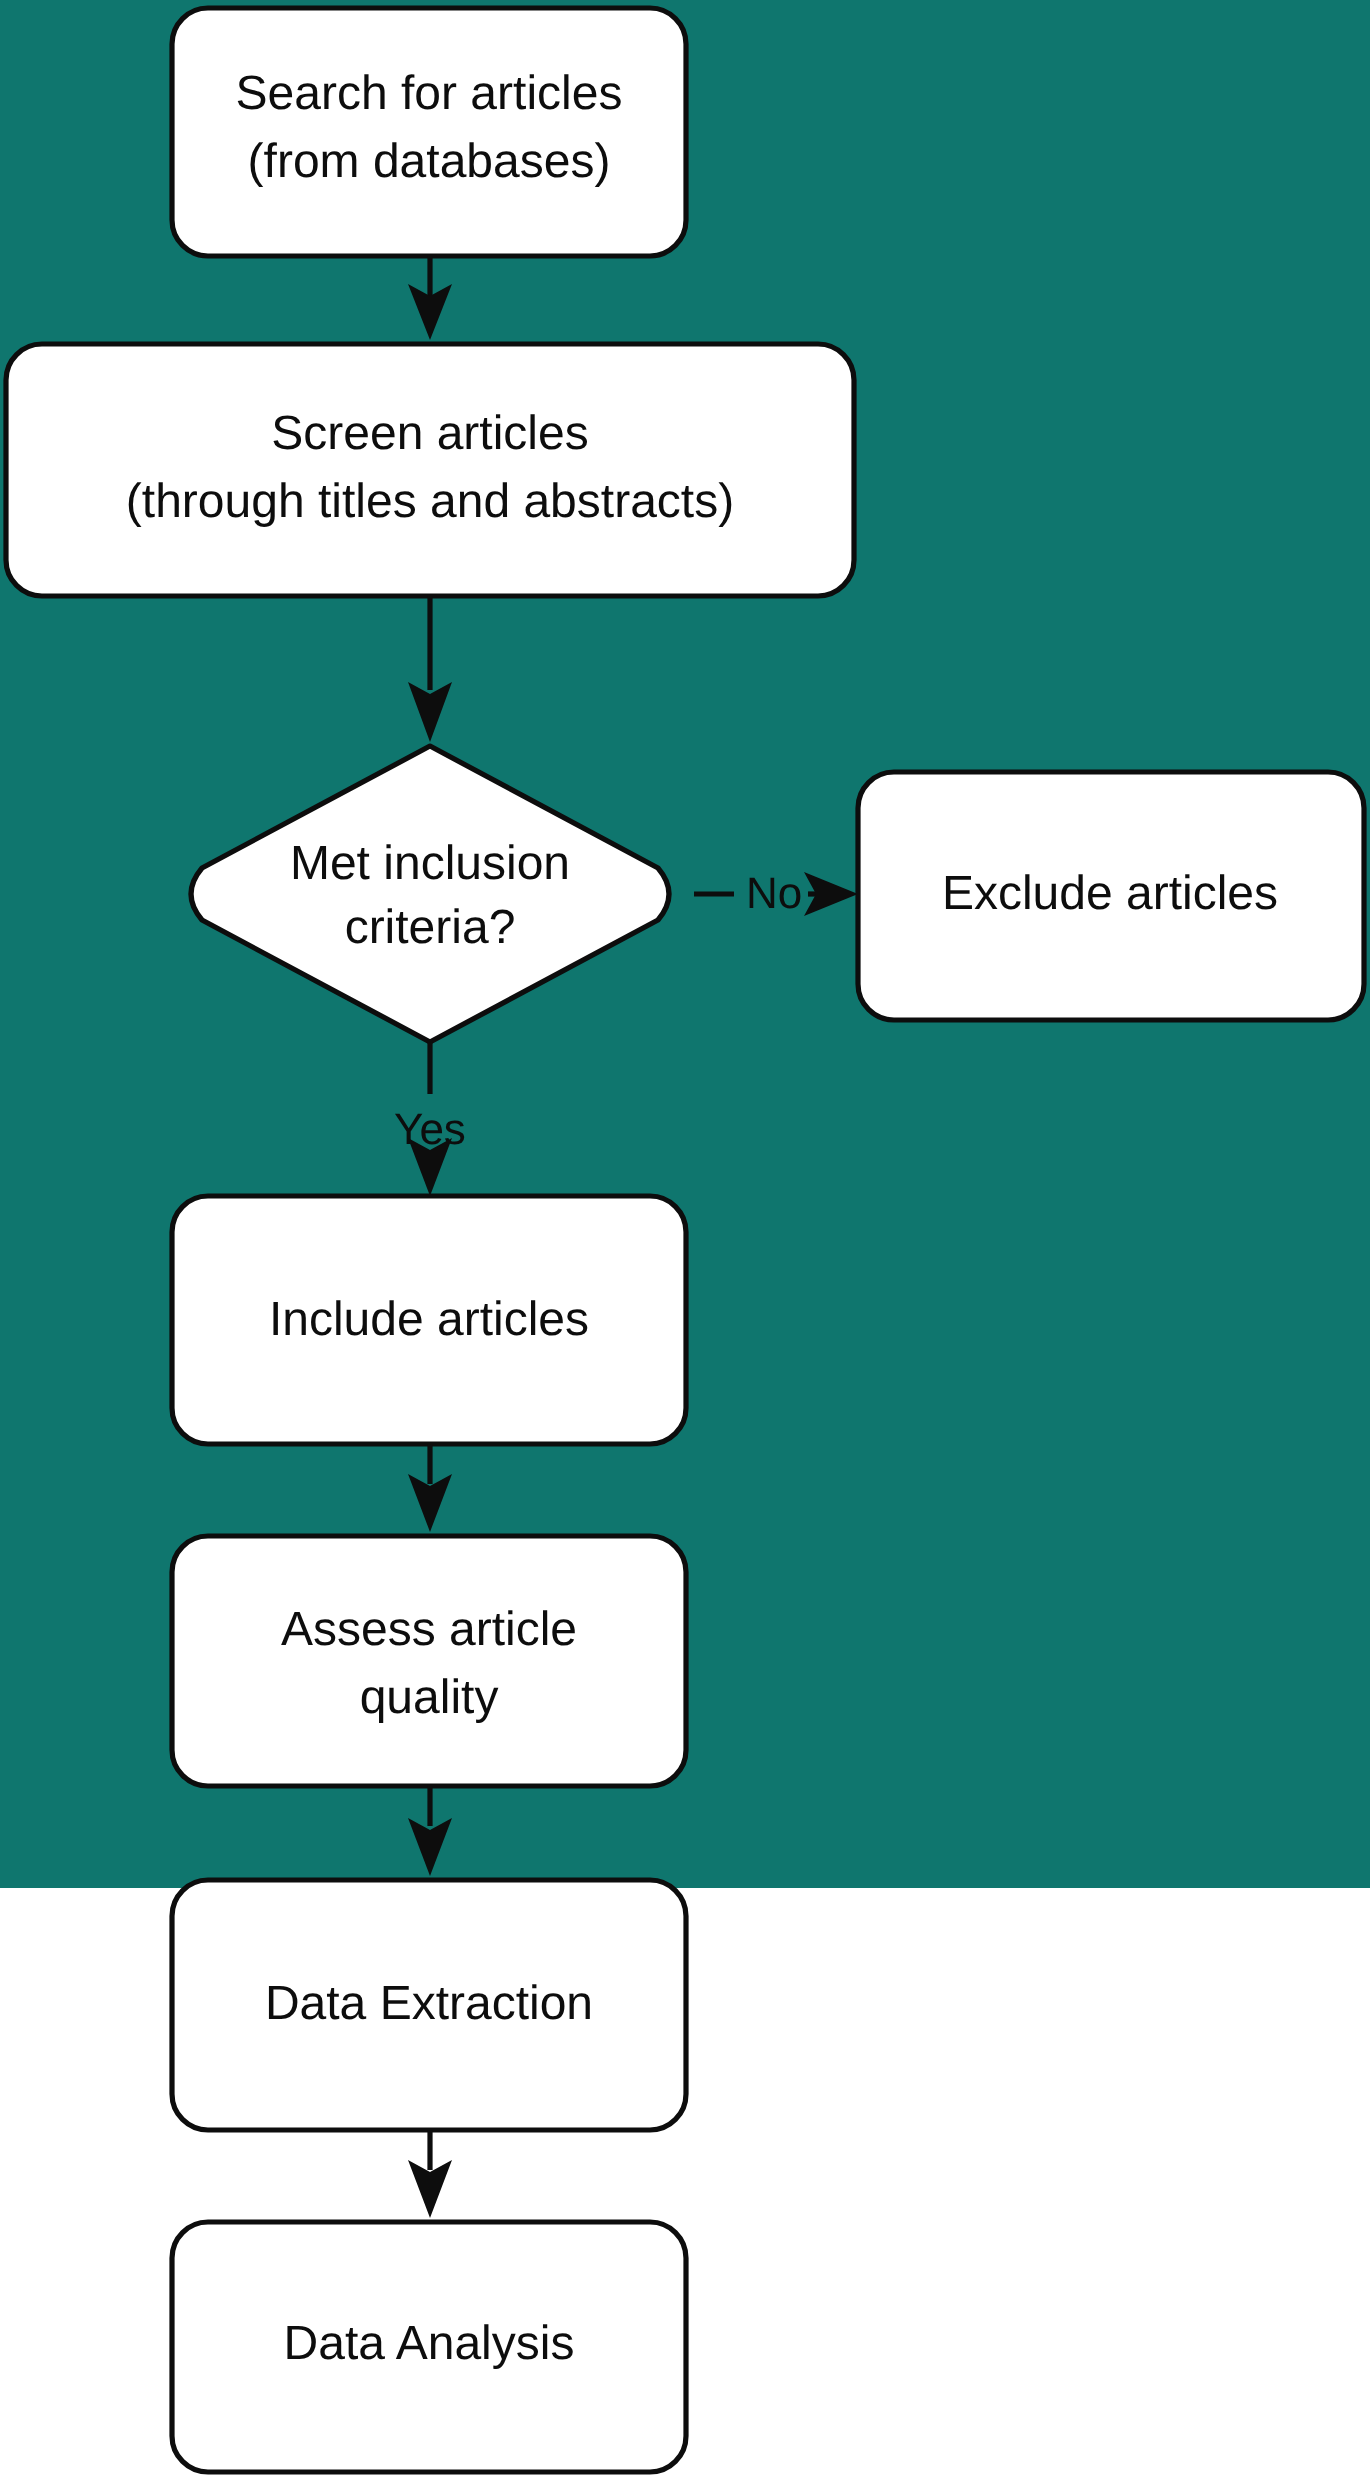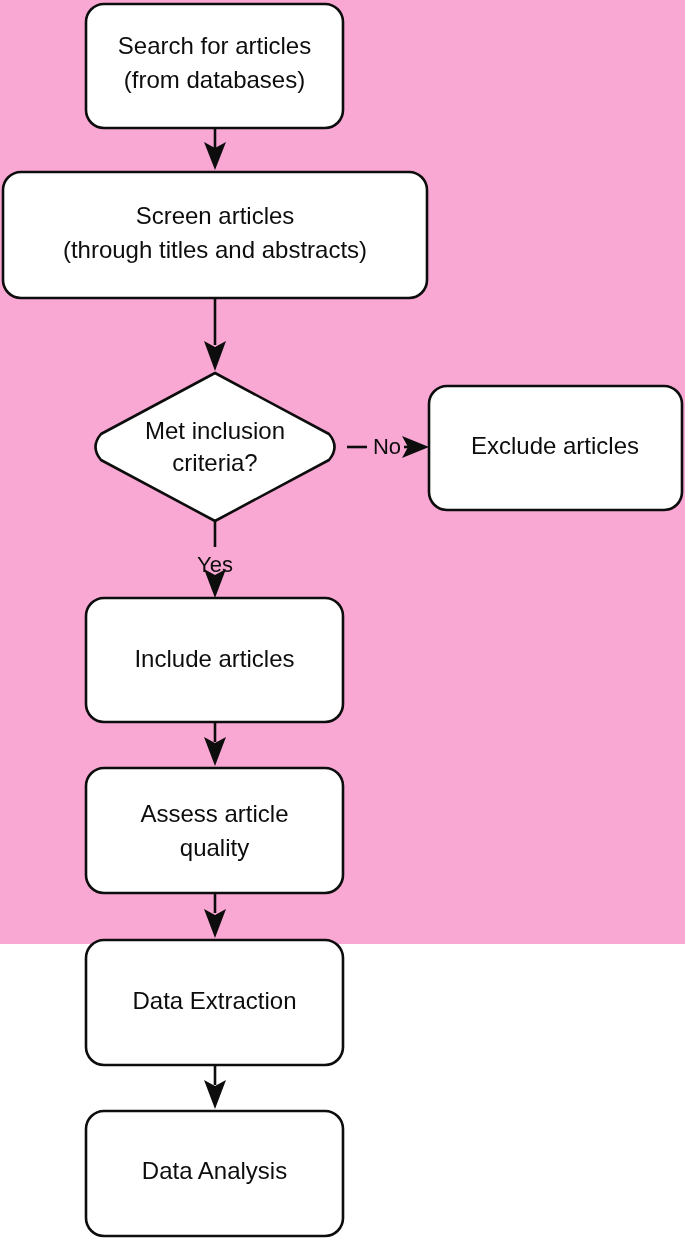--- a/index.html
+++ b/index.html
@@ -10,21 +10,21 @@
   body {
     width: 685px;
     height: 1239px;
     overflow: hidden;
     font-family: "Liberation Sans", sans-serif;
   }
   #flowchart-root {
     position: relative;
     width: 685px;
     height: 944px;
-    background: #f9a8d4;
+    background: #0f766e;
   }
   svg.diagram {
     display: block;
     width: 685px;
     height: 1239px;
   }
   .node-shape {
     fill: #ffffff;
     stroke: #0d0d0d;
     stroke-width: 2.6;

